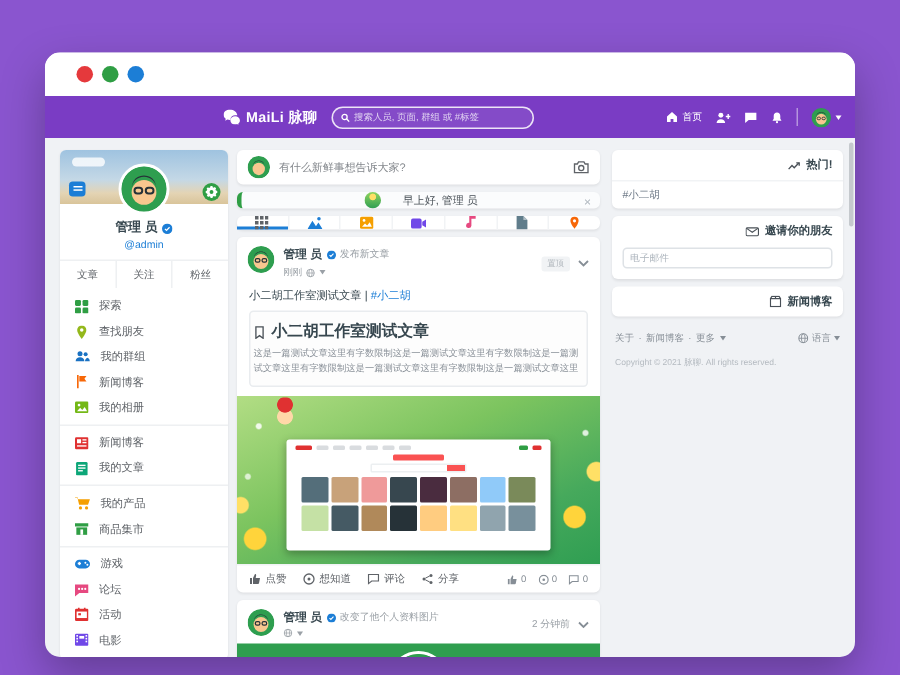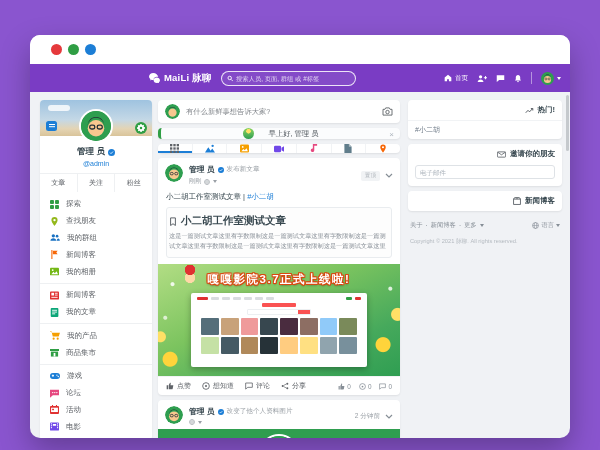--- a/index.html
+++ b/index.html
@@ -502,21 +502,20 @@
             <div class="at-row">
               <svg width="8" height="9" viewBox="0 0 10 10">
                   <path d="M2 .5h6V10L5 7.8 2 10z" fill="none" stroke="#495057" stroke-width="1.1"></path>
                 </svg>
               <span class="at-title">小二胡工作室测试文章</span>
             </div>
             <div class="excerpt">这是一篇测试文章这里有字数限制这是一篇测试文章这里有字数限制这是一篇测试文章这里有字数限制这是一篇测试文章这里有字数限制这是一篇测试文章这里有字数限制</div>
           </div>
           <div class="banner">
             <span class="chara"></span>
-            <div class="banner-title">嘎嘎影院3.7正式上线啦!</div>
             <div class="shot">
               <div class="shot-top">
                 <span class="sb red" style="width:11px"></span>
                 <span class="sb" style="width:8px"></span>
                   <span class="sb" style="width:8px"></span>
                 <span class="sb" style="width:8px"></span>
                   <span class="sb" style="width:8px"></span>
                 <span class="sb" style="width:8px"></span>
                   <span class="sb" style="width:8px"></span>
                 <span class="sb grn" style="width:6px;margin-left:auto"></span>

